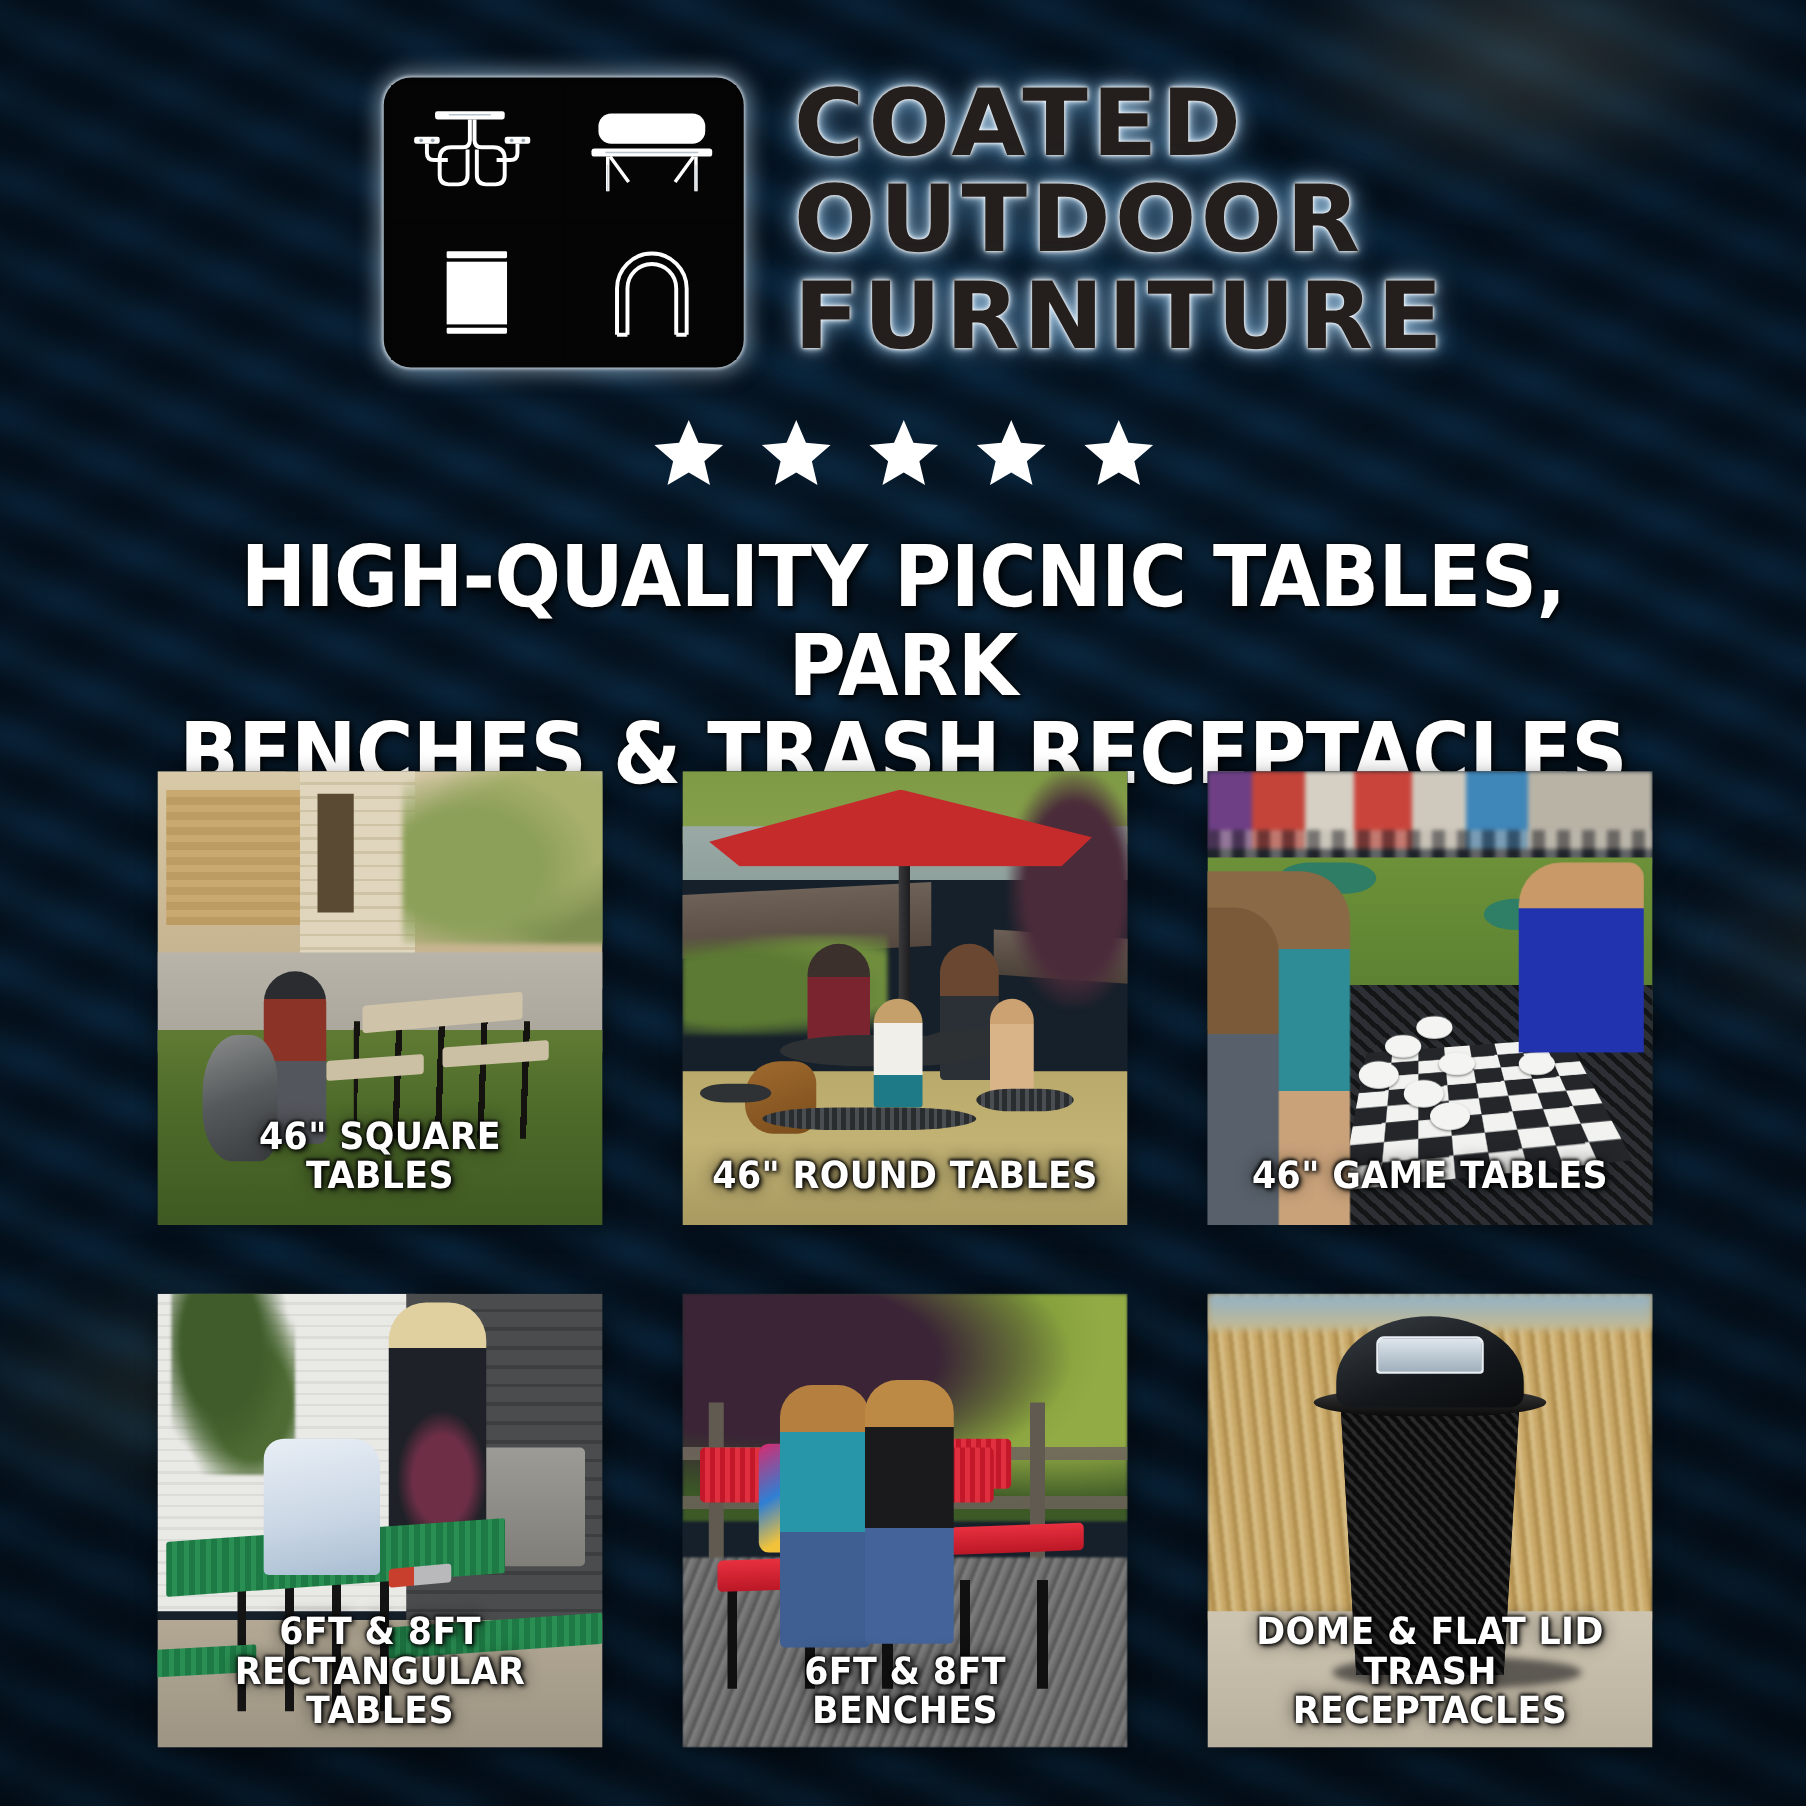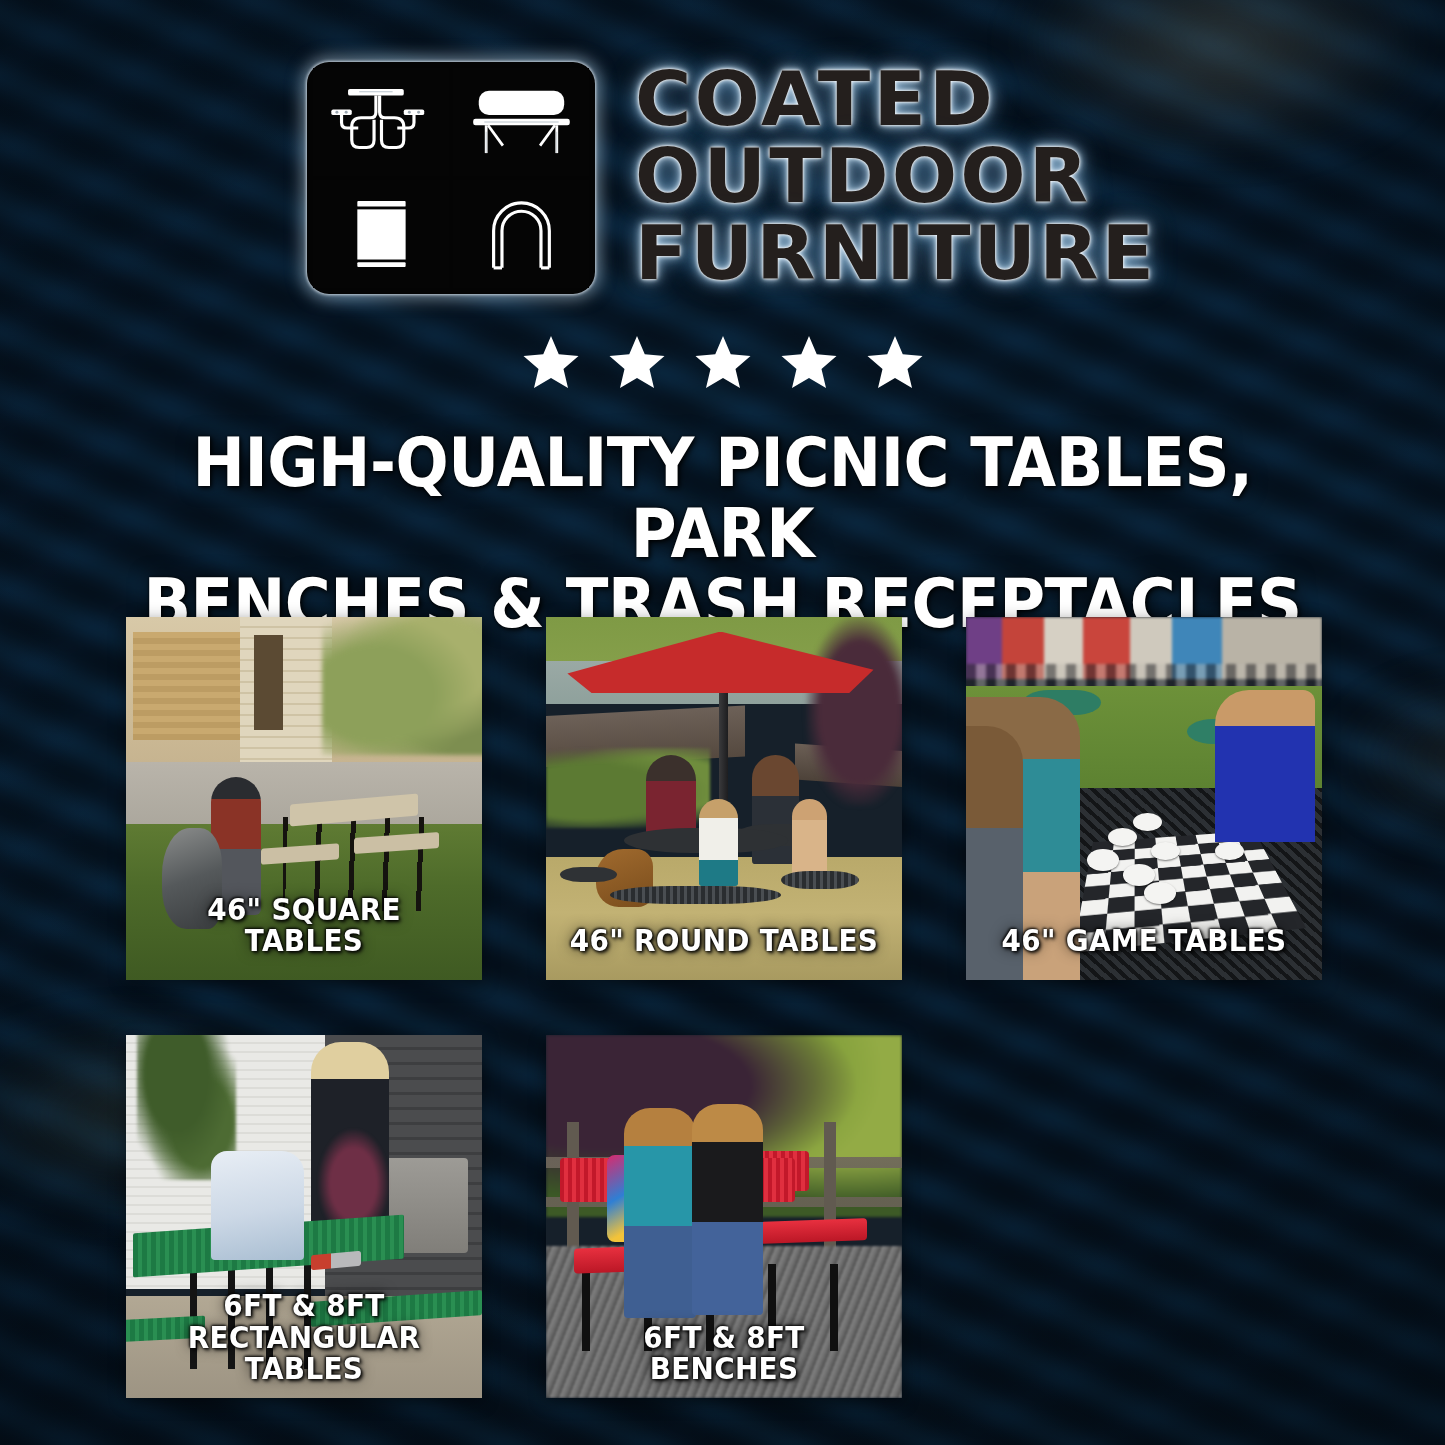--- a/index.html
+++ b/index.html
@@ -531,17 +531,31 @@
           <div class="t5-seatR"></div>
           <div class="t5-seat"></div>
           <div class="t5-pack"></div>
           <div class="t5-boy1"></div>
           <div class="t5-boy2"></div>
         </div>
         <div class="caption">6FT &amp; 8FT
 BENCHES</div>
       </div>
 
+      <div class="tile double">
+        <div class="photo">
+          <div class="band t6-grass"></div>
+          <div class="t6-sky"></div>
+          <div class="band t6-walk"></div>
+          <div class="t6-shadow"></div>
+          <div class="t6-can"></div>
+          <div class="t6-rim"></div>
+          <div class="t6-dome"></div>
+          <div class="t6-slot"></div>
+        </div>
+        <div class="caption">DOME &amp; FLAT LID
+TRASH RECEPTACLES</div>
+      </div>
 
     </div>
 
   </div>
 </div>
 
 </body></html>

